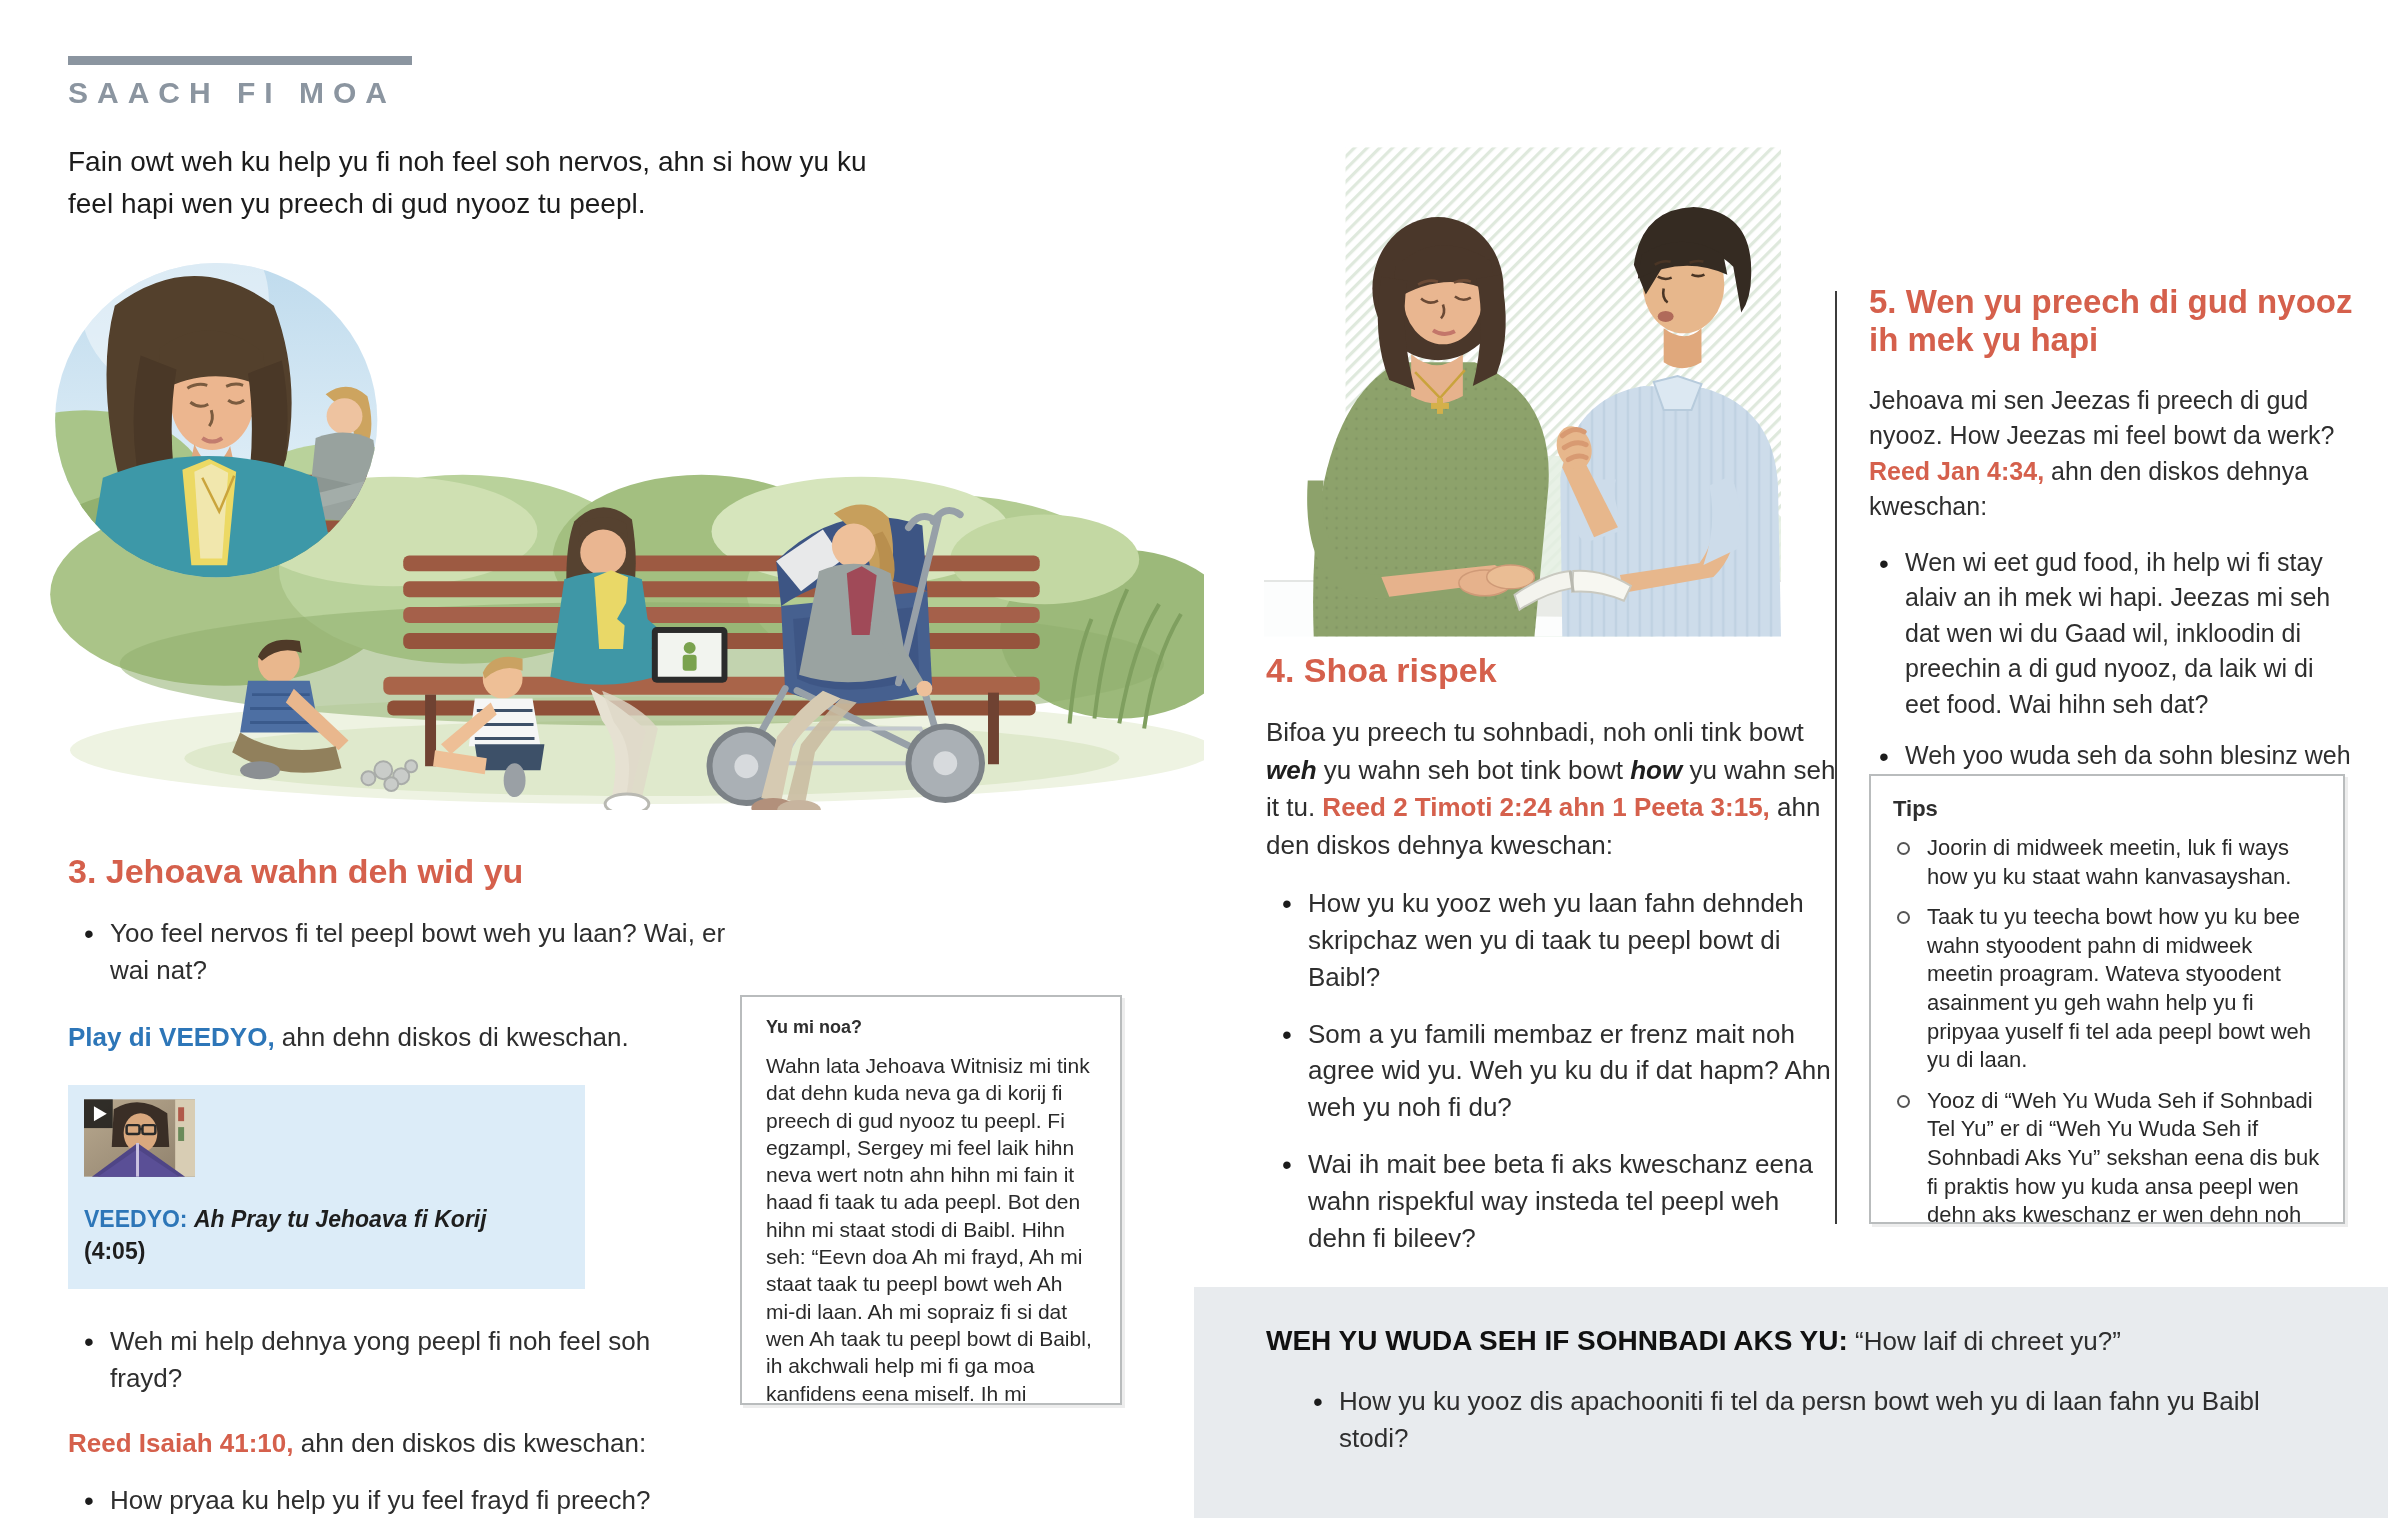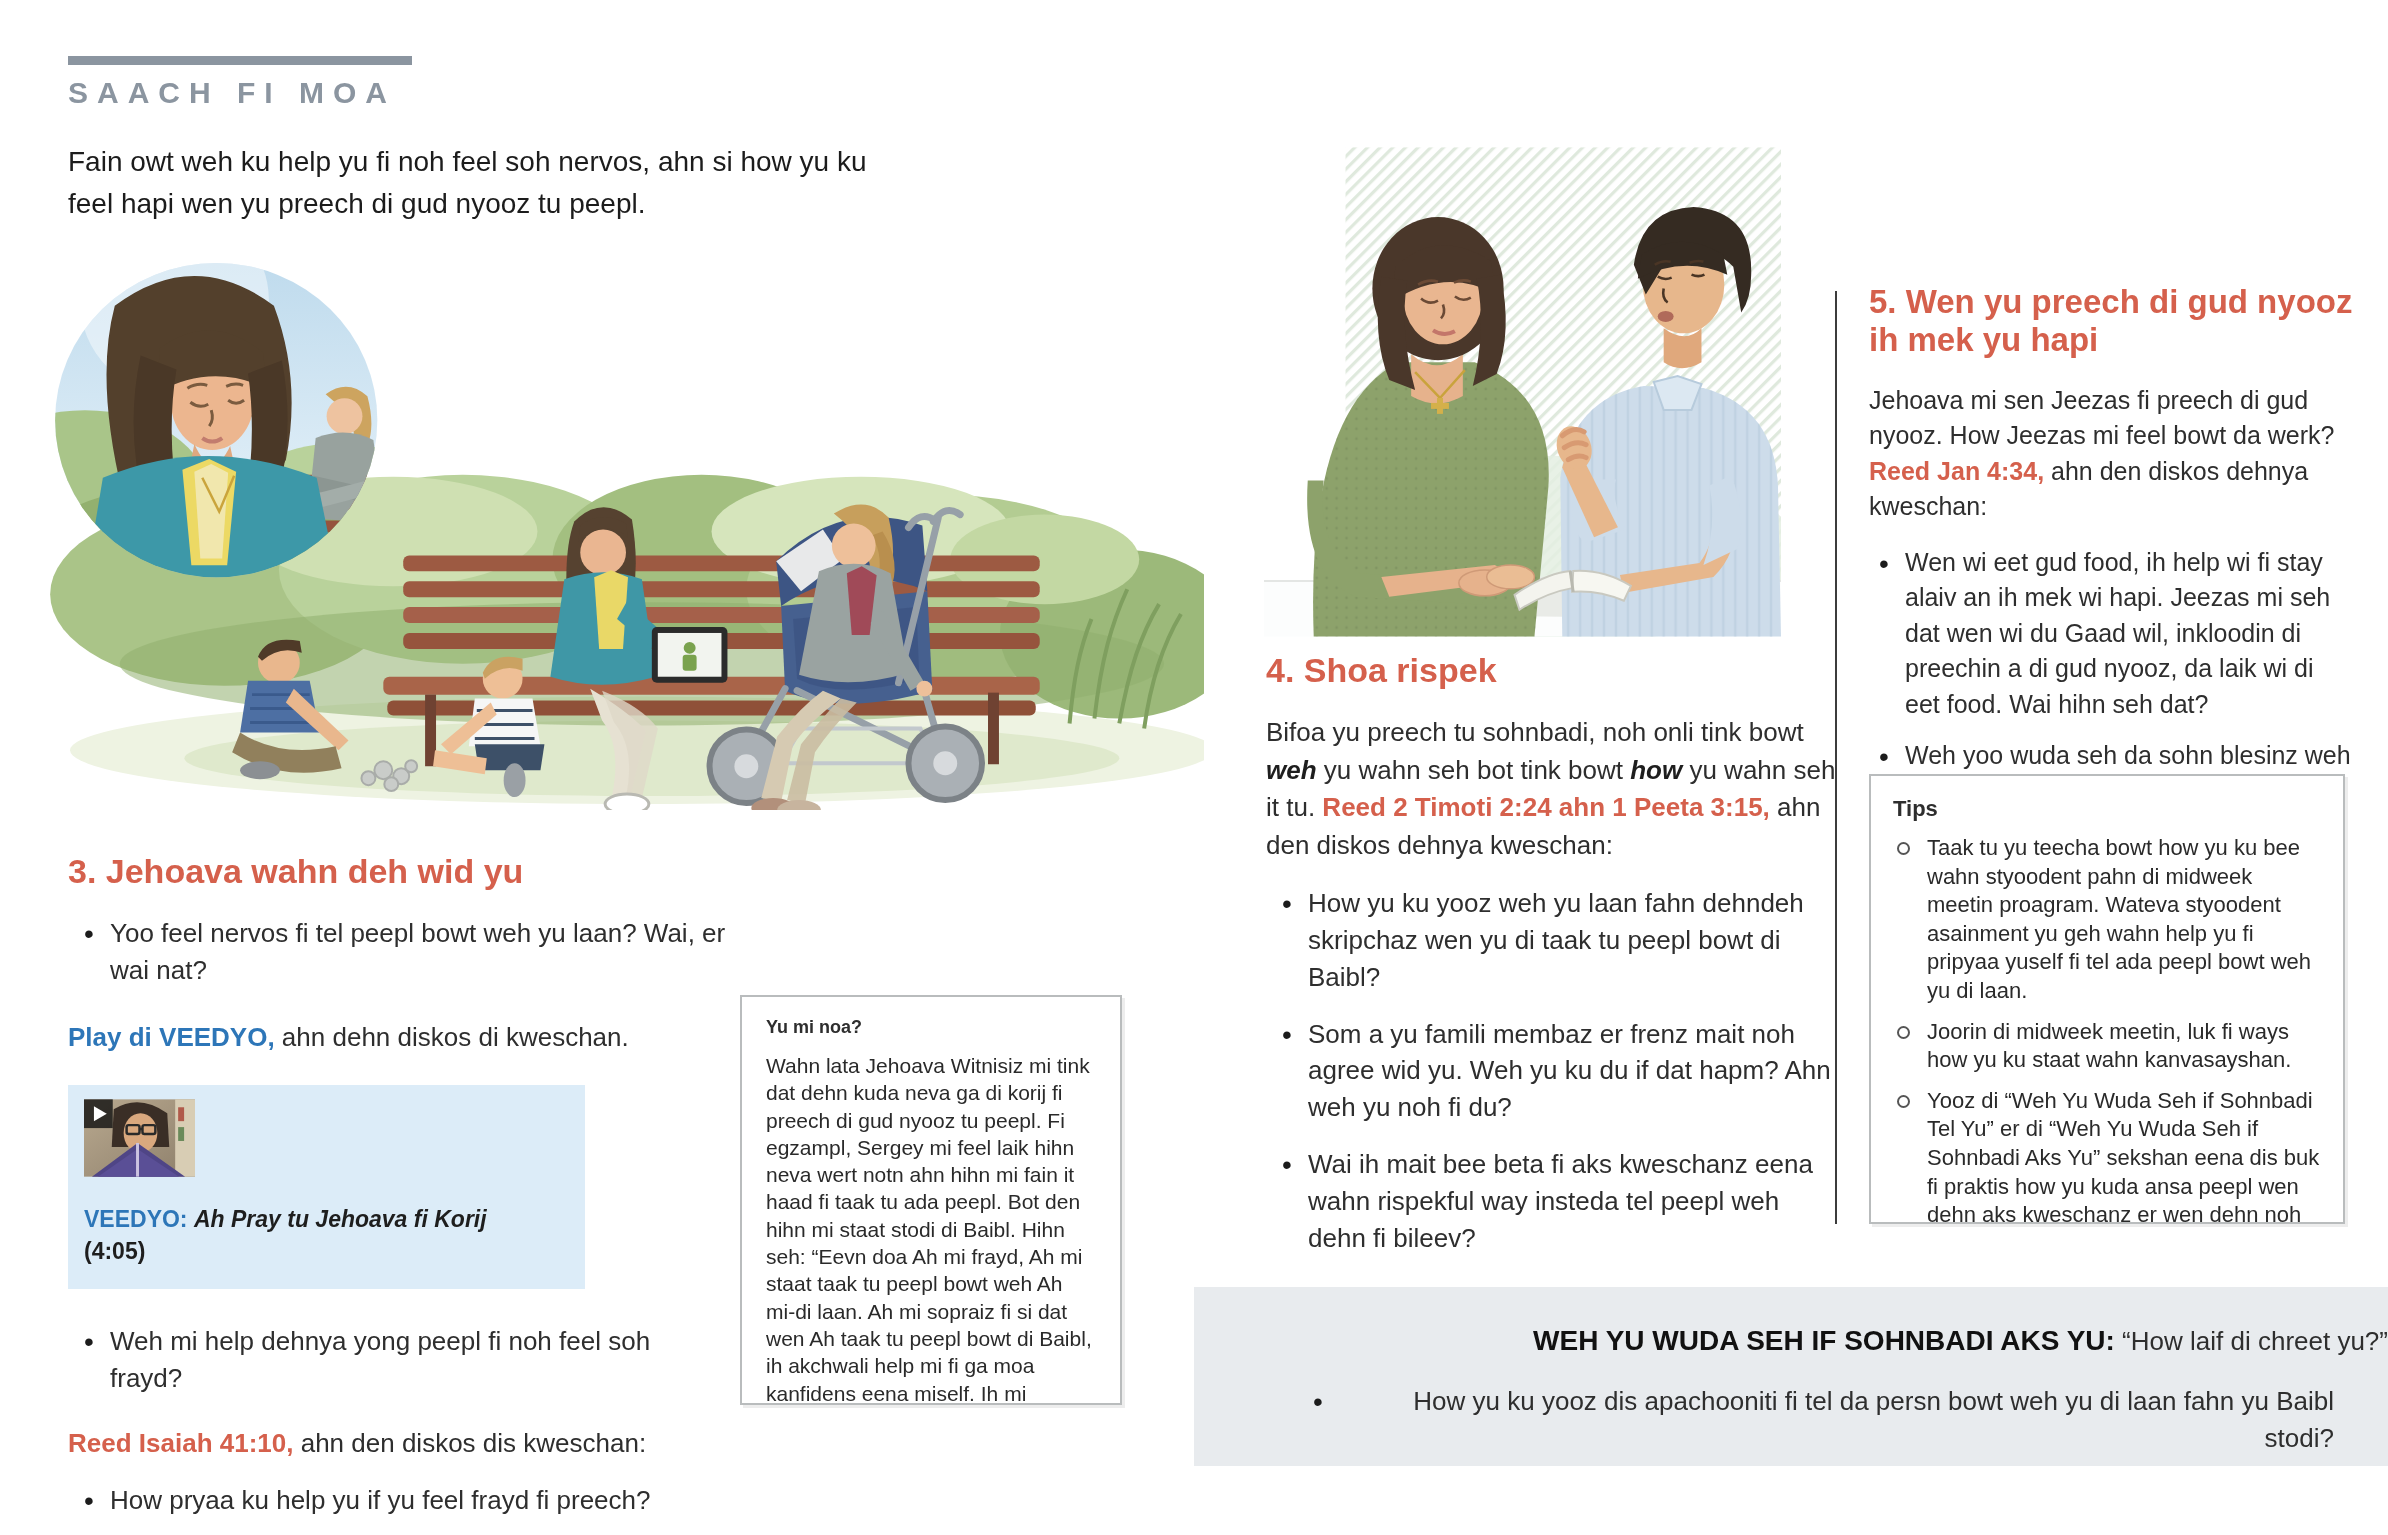--- a/index.html
+++ b/index.html
@@ -58,21 +58,21 @@
   .tipsbox{left:1869px; top:774px; width:476px; height:450px; padding:20px 22px; overflow:hidden;}
   .tipsbox h3{margin:0 0 12px 0; font-size:22px;}
   .tip{position:relative; padding-left:34px; margin:12px 0; font-size:22px; line-height:1.3; color:#2a2a2a;}
   .tip::before{content:""; position:absolute; left:4px; top:8px; width:9px; height:9px;
     border:2px solid #555; border-radius:50%;}
 
   
   .vdivider{position:absolute; left:1835px; top:291px; width:2px; height:933px; background:var(--divider);}
 
   
-  .bottom-panel{position:absolute; left:1194px; top:1287px; width:1194px; height:179px; background:var(--panel);text-align:right;}
+  .bottom-panel{position:absolute; left:1194px; top:1287px; width:1194px; height:231px; background:var(--panel);}
   .wwys-line{margin:38px 0 0 72px; font-size:26px;}
   .wwys-label{font-weight:bold; font-size:28px; color:#111;}
   .wwys-quote{color:#2e2e2e;}
   .bottom-panel .bullet{margin:26px 0 0 103px; width:995px;}
 </style>
 </head>
 <body>
 
 <div class="page">
 
@@ -415,24 +415,24 @@
       <span>Wen wi eet gud food, ih help wi fi stay alaiv an ih mek wi hapi. Jeezas mi seh dat wen wi du Gaad wil, inkloodin di preechin a di gud nyooz, da laik wi di eet food. Wai hihn seh dat?</span>
     </div>
     <div class="bullet">
       <span>Weh yoo wuda seh da sohn blesinz weh yu ku geh wen yu preech di gud nyooz?</span>
     </div>
   </section>
 
   <aside class="infobox tipsbox">
     <h3>Tips</h3>
     <div class="tip">
+      <span>Joorin di midweek meetin, luk fi ways how yu ku staat wahn kanvasayshan.</span>
+    </div>
+    <div class="tip">
       <span>Taak tu yu teecha bowt how yu ku bee wahn styoodent pahn di midweek meetin proagram. Wateva styoodent asainment yu geh wahn help yu fi pripyaa yuself fi tel ada peepl bowt weh yu di laan.</span>
-    </div>
-    <div class="tip">
-      <span>Joorin di midweek meetin, luk fi ways how yu ku staat wahn kanvasayshan.</span>
     </div>
     <div class="tip">
       <span>Yooz di “Weh Yu Wuda Seh if Sohnbadi Tel Yu” er di “Weh Yu Wuda Seh if Sohnbadi Aks Yu” sekshan eena dis buk fi praktis how yu kuda ansa peepl wen dehn aks kweschanz er wen dehn noh agree wid di mesij weh wi preech.</span>
     </div>
   </aside>
 
   <div class="bottom-panel">
     <p class="wwys-line">
       <span class="wwys-label">WEH YU WUDA SEH IF SOHNBADI AKS YU:</span>
       <span class="wwys-quote">“How laif di chreet yu?”</span>

